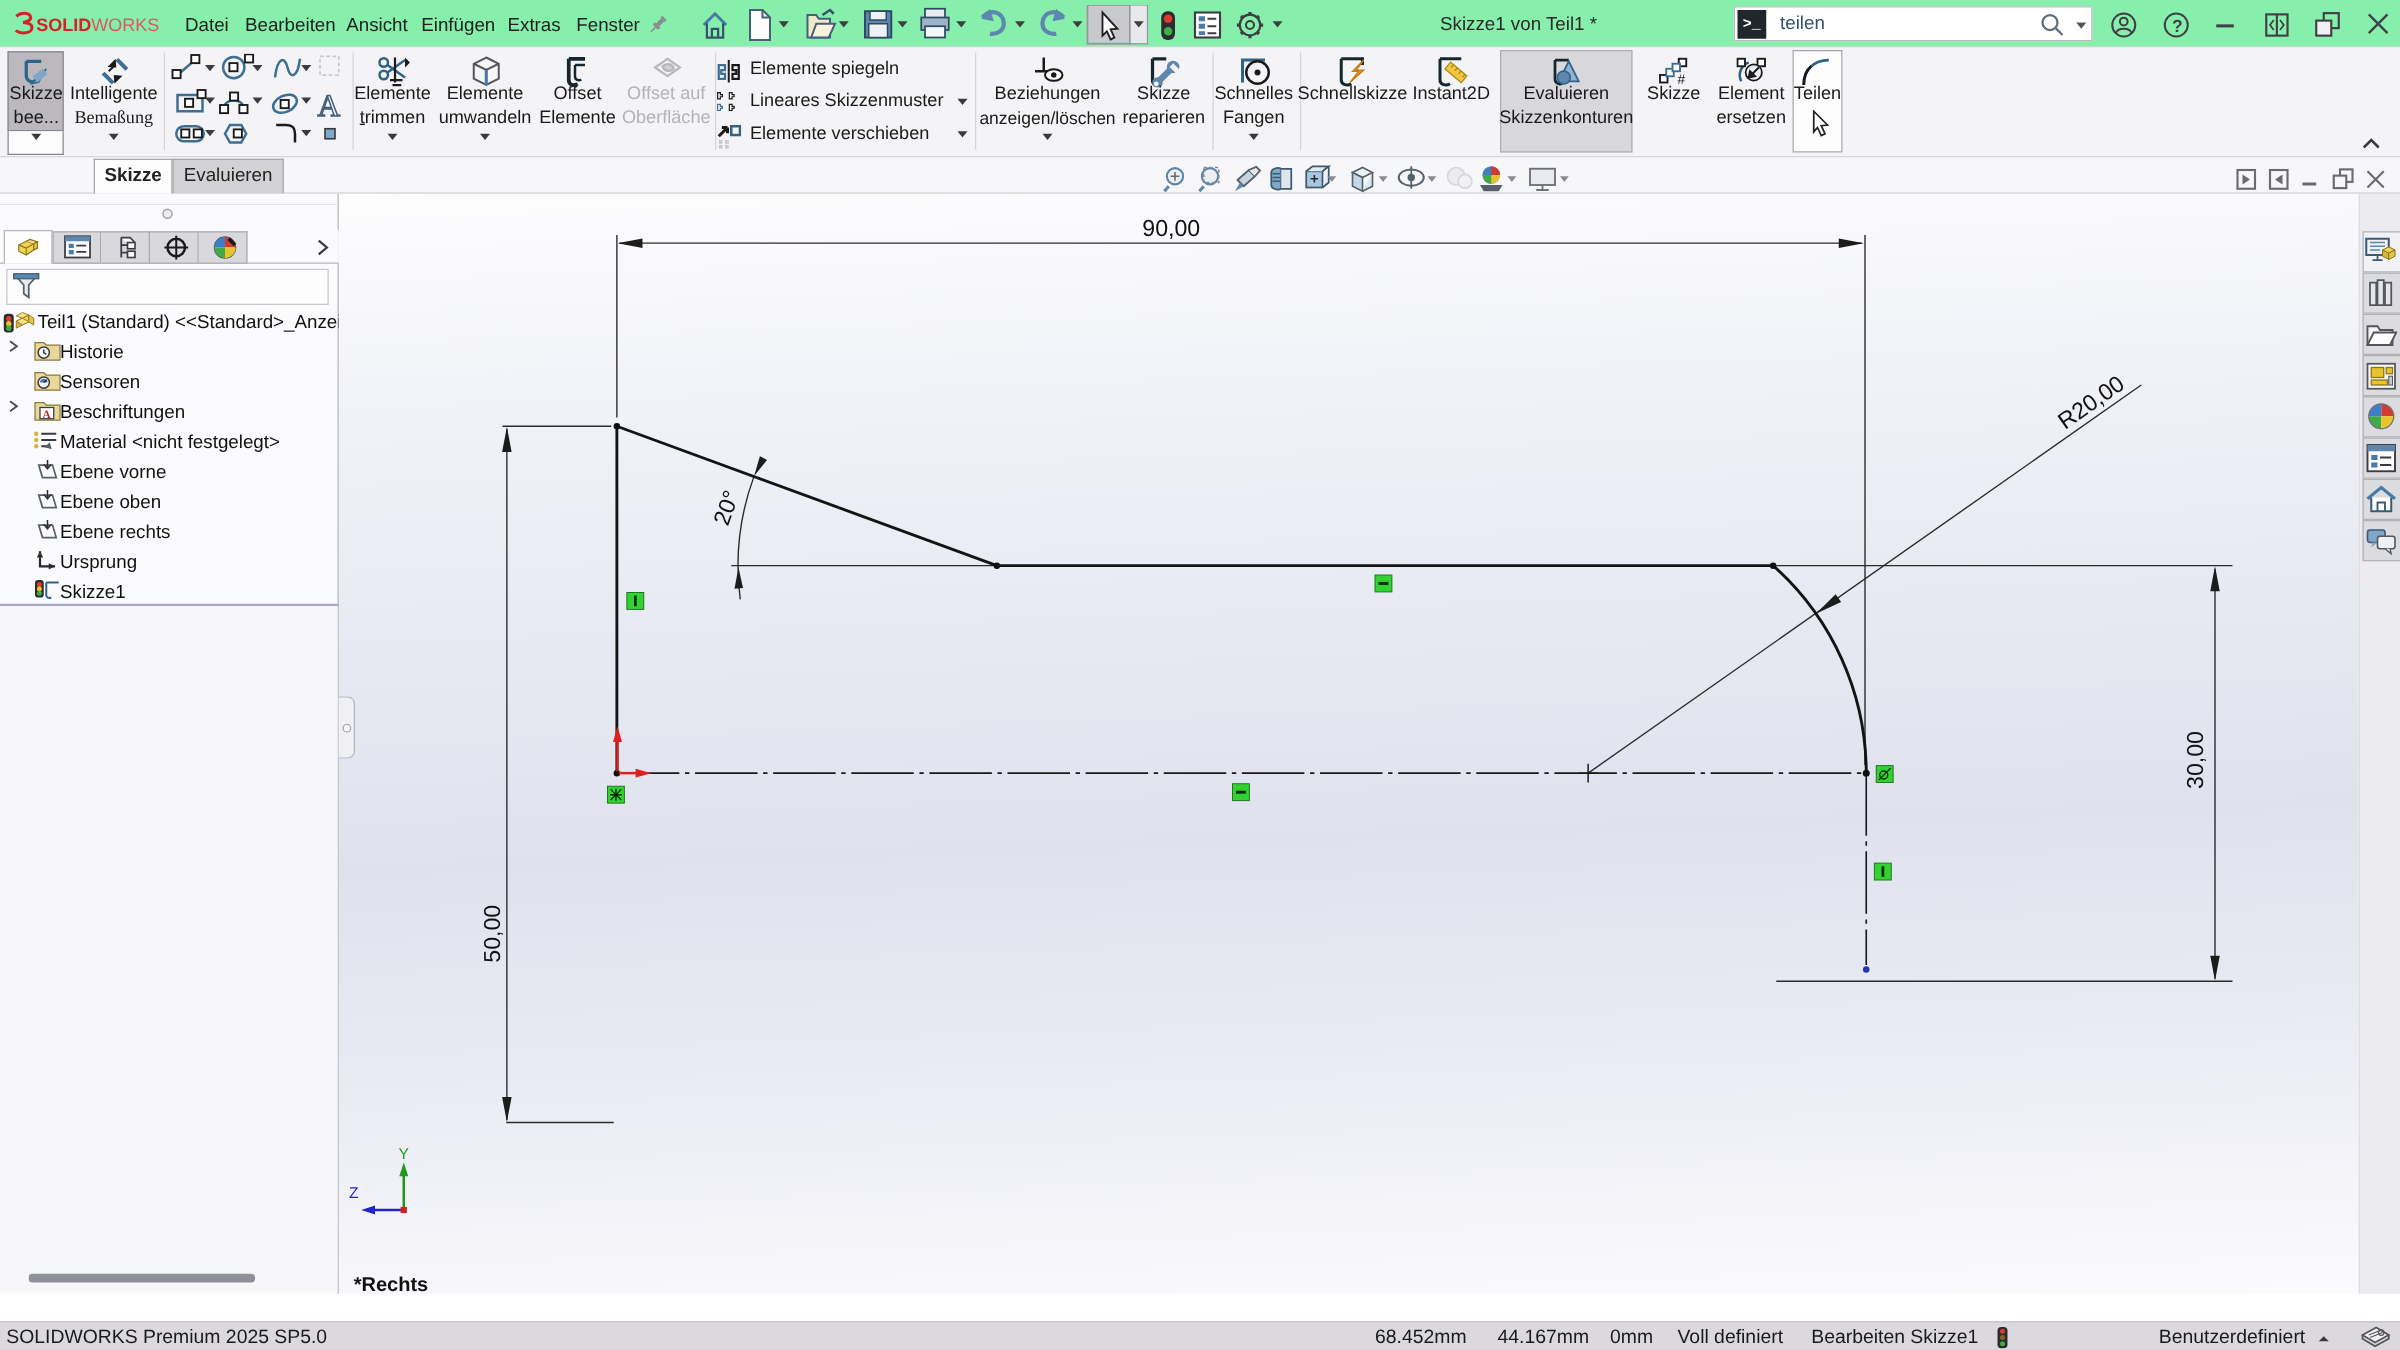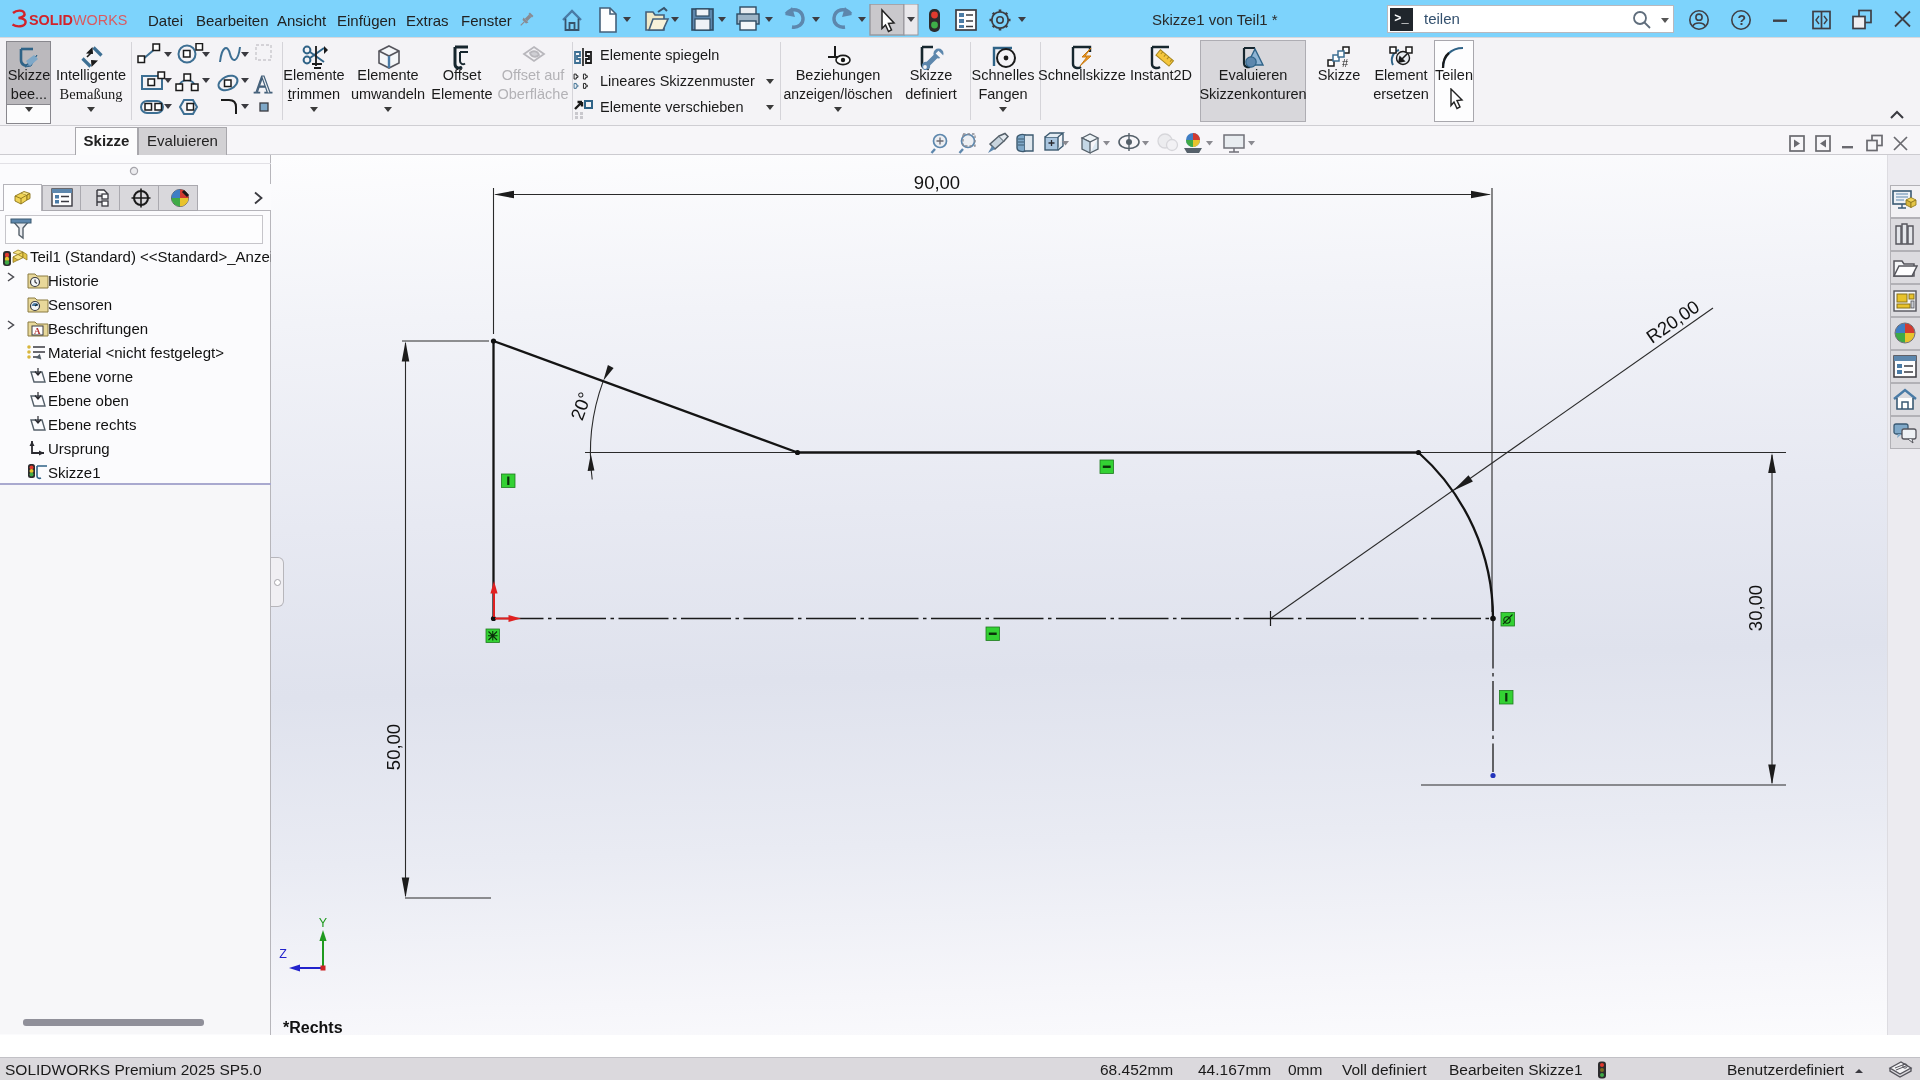--- a/index.html
+++ b/index.html
@@ -1,21 +1,21 @@
 <!DOCTYPE html>
 <html><head>
 <meta charset="utf-8">
 <style>
 * { margin:0; padding:0; box-sizing:border-box; }
 html,body { width:1920px; height:1080px; overflow:hidden; font-family:"Liberation Sans",sans-serif; }
 .abs { position:absolute; }
 #page { position:relative; width:1920px; height:1080px; background:#fff; }
 
 
-#titlebar { position:absolute; left:0; top:0; width:1920px; height:38px; background:#7dd3fc; border-bottom:1px solid #d9d8dc; }
+#titlebar { position:absolute; left:0; top:0; width:1920px; height:38px; background:#86efac; border-bottom:1px solid #d9d8dc; }
 .menuitem { position:absolute; top:12px; font-size:15px; color:#222; }
 
 
 #ribbon { position:absolute; left:0; top:38px; width:1920px; height:88px; background:#f4f3f6; border-bottom:1px solid #cfced3; }
 .rsep { position:absolute; top:4px; height:78px; width:1px; background:#d5d4d9; }
 .rbtxt { position:absolute; font-size:14.5px; color:#1a1a1a; text-align:center; white-space:nowrap; transform:translateX(-50%); }
 .rbgray { color:#b3b2b6; }
 .dd { position:absolute; width:0; height:0; border-left:4px solid transparent; border-right:4px solid transparent; border-top:5px solid #3a3a3a; transform:translateX(-50%); }
 
 
@@ -331,21 +331,21 @@
 
     <svg class="abs" style="left:919px;top:6px;" width="26" height="26" viewBox="0 0 26 26">
       <path d="M3 3 H14 M3 3 V20 C3 24 7 25 10 23" fill="none" stroke="#16262e" stroke-width="2.6"></path>
       <path d="M8 21 L17 12" stroke="#5d87ad" stroke-width="5" stroke-linecap="round"></path>
       <circle cx="19.5" cy="9.5" r="5" fill="#5d87ad"></circle>
       <rect x="17.5" y="7.5" width="9" height="4" fill="#f4f3f6" transform="rotate(45 19.5 9.5)"></rect>
       <circle cx="7" cy="22" r="4.2" fill="#5d87ad"></circle>
       <circle cx="6" cy="23" r="1.9" fill="#f4f3f6"></circle>
     </svg>
     <div class="rbtxt" style="left:931px;top:29px;">Skizze</div>
-    <div class="rbtxt" style="left:931px;top:48px;">definiert</div>
+    <div class="rbtxt" style="left:931px;top:48px;">reparieren</div>
 
     <div class="rsep" style="left:970px;"></div>
 
     <svg class="abs" style="left:991px;top:6px;" width="26" height="26" viewBox="0 0 26 26">
       <path d="M3 22 V4 H21" fill="none" stroke="#2f6387" stroke-width="2.4"></path>
       <circle cx="15" cy="14" r="9" fill="none" stroke="#1a1a1a" stroke-width="2"></circle>
       <circle cx="15" cy="14" r="2.4" fill="#1a1a1a"></circle>
     </svg>
     <div class="rbtxt" style="left:1003px;top:29px;">Schnelles</div>
     <div class="rbtxt" style="left:1003px;top:48px;">Fangen</div>

